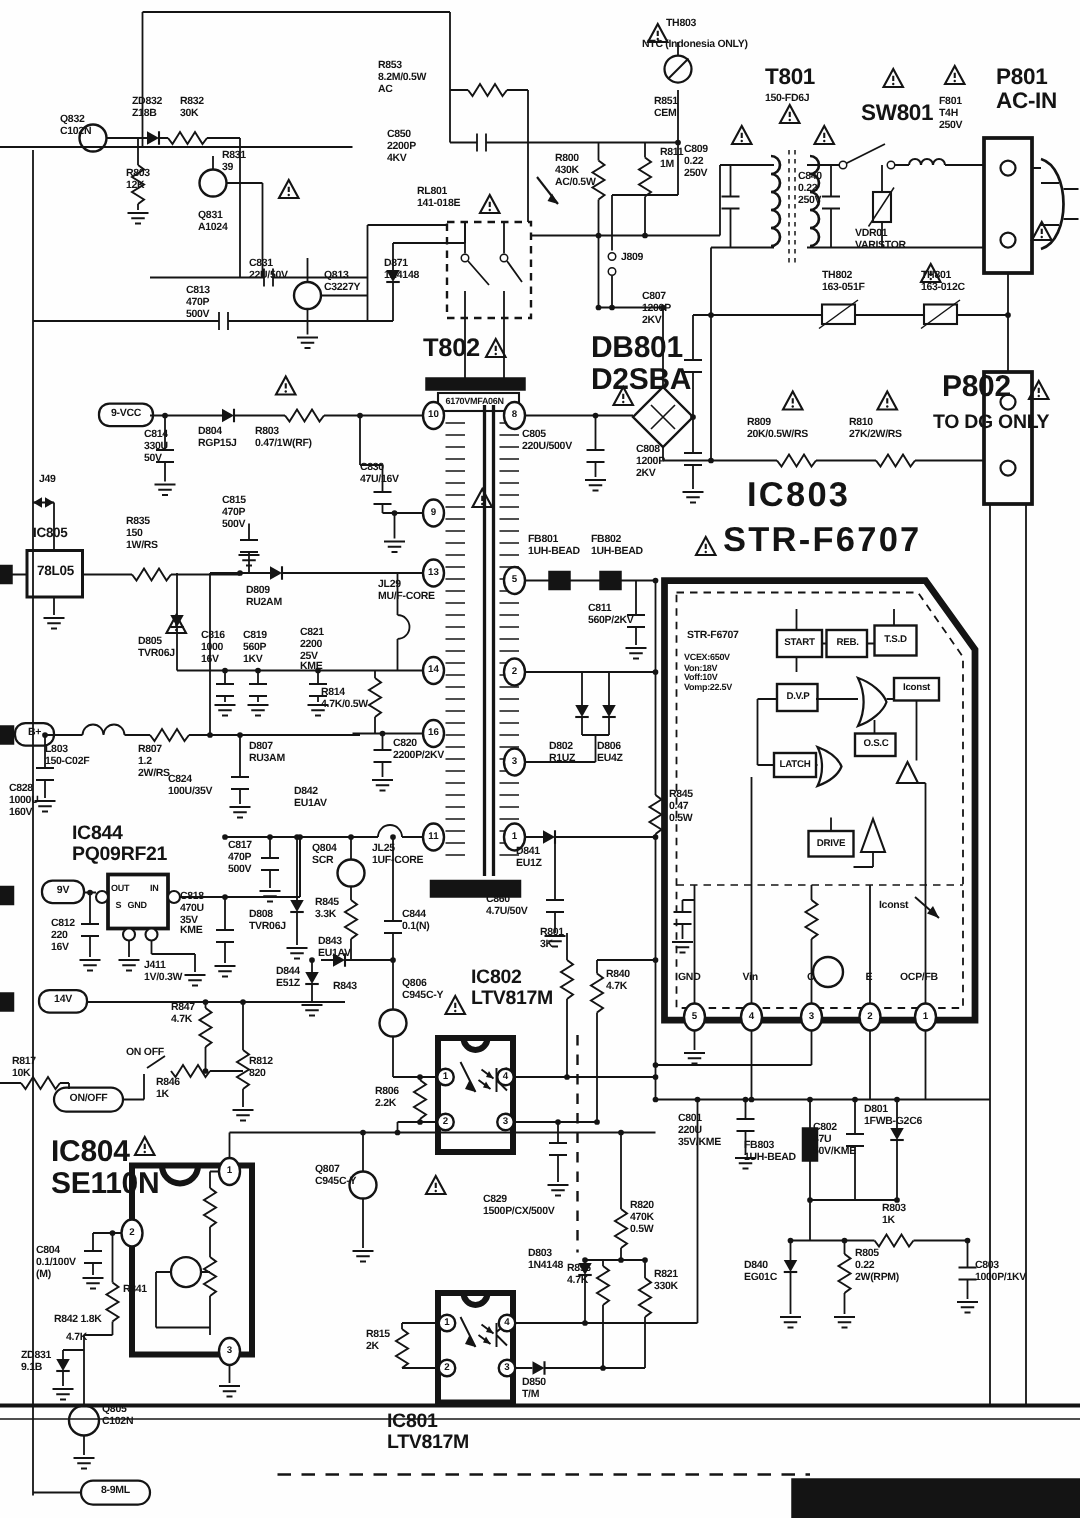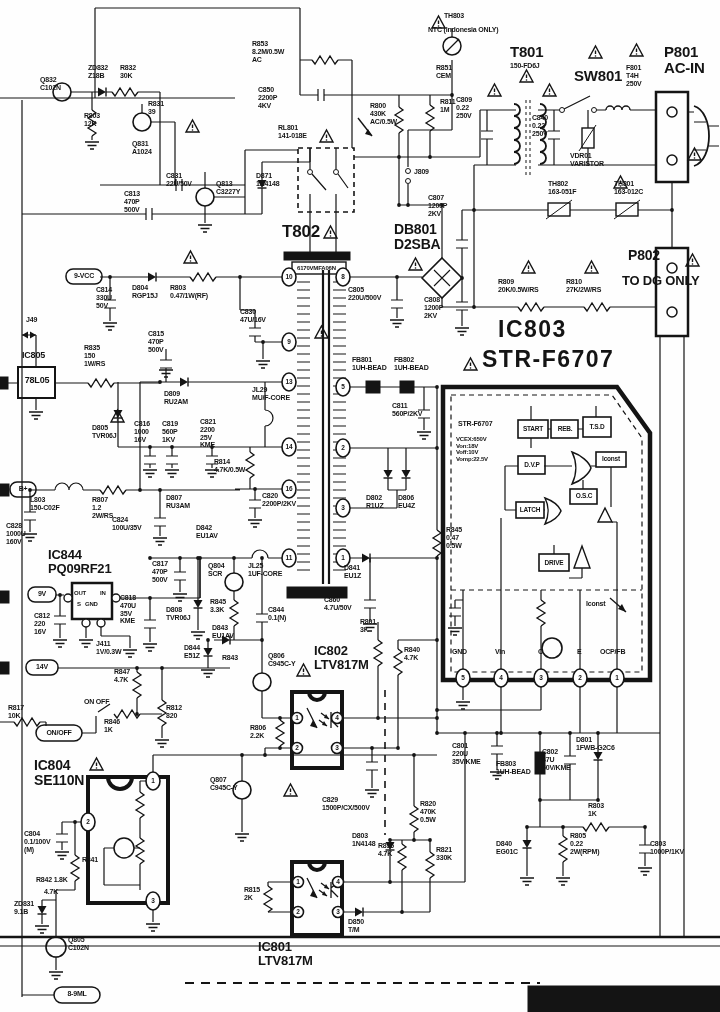--- a/index.html
+++ b/index.html
@@ -2,21 +2,21 @@
 <html><head>
 <meta charset="utf-8">
 <style>
   html,body{margin:0;padding:0;background:#9a9a9a}
   #root{position:relative;width:720px;height:1012px;background:#fefefe;overflow:hidden;
         font-family:"Liberation Sans",sans-serif}
   #wires{position:absolute;left:0;top:0}
   .lb{position:absolute;font-weight:bold;font-size:7px;line-height:1.12;color:#141414;
       white-space:pre-line;letter-spacing:-.2px;z-index:3}
   .s6{font-size:6px}.s9{font-size:9px}.s13{font-size:13px;line-height:1.05}
-  .s14{font-size:14px;line-height:1.05}.s15{font-size:15px;line-height:1.05}
+  .s14{font-size:20px;line-height:1.05}.s15{font-size:15px;line-height:1.05}
   .s17{font-size:17px}.s23{font-size:23px;letter-spacing:1.5px;line-height:1}
   .bc{transform:translateX(-50%);text-align:center;font-size:6.5px}
   .pc{transform:translateX(-50%);text-align:center}
   .pn{position:absolute;width:16px;text-align:center;font-size:6.5px;font-weight:bold;
       color:#141414;z-index:4}
 </style>
 </head>
 <body>
 
 <div id="root">

